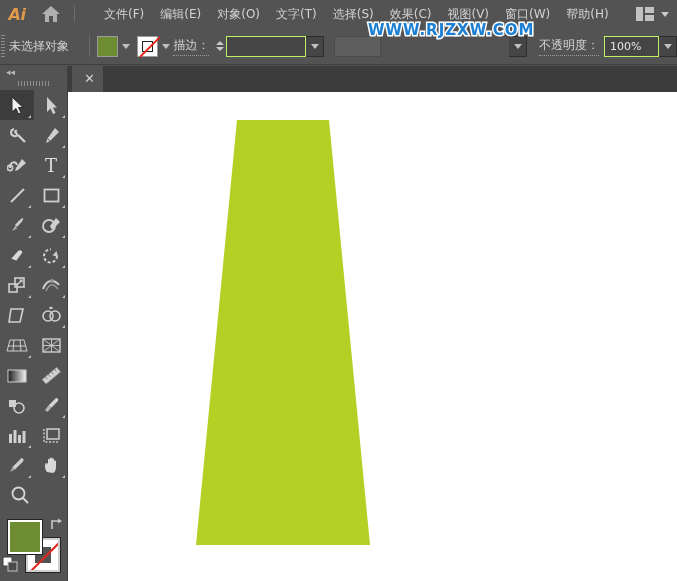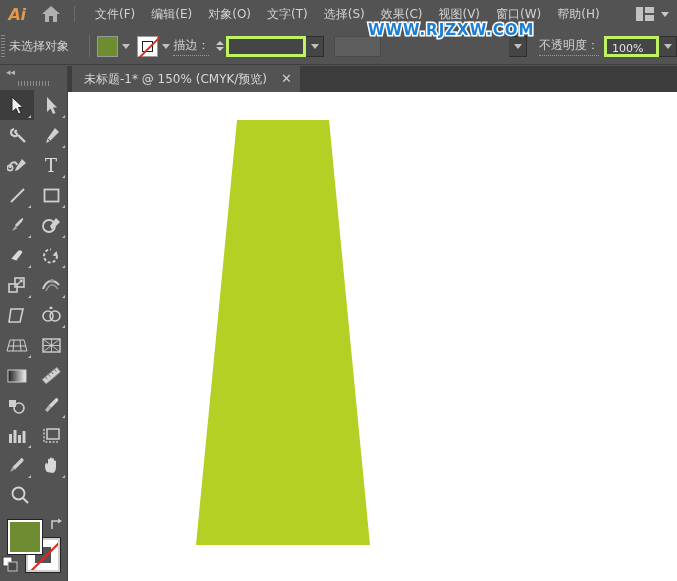--- a/index.html
+++ b/index.html
@@ -20,21 +20,21 @@
   .ai-logo {
     width:34px; text-align:center; color:#e09a4a;
     font-size:16px; font-weight:bold; font-style:italic;
     letter-spacing:-0.5px;
   }
   .home-btn {
     width:34px; display:flex; align-items:center; justify-content:center;
   }
   .home-btn svg { display:block; }
   .vsep { width:1px; height:16px; background:#6b6b6b; margin:0 6px; }
-  .menu-items { display:flex; align-items:center; margin-left:6px; }
+  .menu-items { display:flex; align-items:center; margin-left:15px; }
   .menu-item {
     color:#d2d2d2; font-size:12px; padding:4px 8px; white-space:nowrap;
     line-height:14px;
   }
   .ws-switch {
     position:absolute; right:8px; top:0; height:28px;
     display:flex; align-items:center; gap:7px;
   }
   .ws-icon { display:block; }
   .chev { width:0;height:0;border-left:4px solid transparent;border-right:4px solid transparent;border-top:5px solid #c8c8c8; }
@@ -75,21 +75,21 @@
     color:#d2d2d2; font-size:12px; white-space:nowrap;
     border-bottom:1px dotted #9a9a9a; padding-bottom:1px; margin-right:5px;
   }
   .stepper {
     width:12px; height:21px; display:flex; flex-direction:column;
     align-items:center; justify-content:center; gap:2px;
   }
   .stepper .up { width:0;height:0;border-left:4px solid transparent;border-right:4px solid transparent;border-bottom:4px solid #c9c9c9; }
   .stepper .dn { width:0;height:0;border-left:4px solid transparent;border-right:4px solid transparent;border-top:4px solid #c9c9c9; }
   .input-box {
-    height:21px; background:#454545; border:3px solid #bef264;
+    height:21px; background:#454545; border:1px solid #bef264;
     color:#e4e4e4; font-size:11px; line-height:19px; padding:0 5px;
   }
   .combo-chev {
     width:18px; height:21px; background:#454545; border:1px solid #2e2e2e;
     border-left:none; display:flex; align-items:center; justify-content:center;
   }
   .combo-chev:after { content:""; width:0;height:0;border-left:4px solid transparent;border-right:4px solid transparent;border-top:5px solid #c0c0c0; }
   .blank-combo {
     height:21px; width:108px; background:#5e5e5e; border:1px solid #4a4a4a;
   }
@@ -249,21 +249,20 @@
 
     <div style="display:flex;align-items:center;margin-left:12px;justify-content:space-between;">
       <span class="field-label">不透明度：</span>
       <span class="input-box" style="width:55px;">100%</span>
       <span class="combo-chev"></span>
     </div>
   </div>
 
   <div class="tabbar">
     <div class="doc-tab">
-      <span class="title">未标题-1* @ 150% (CMYK/预览)</span>
       <span class="close">✕</span>
     </div>
   </div>
 
   <div class="toolpanel">
     <div class="tp-header">
       <span class="dbl-chev">◂◂</span>
     </div>
     <div class="tp-grip">
         <i></i>

